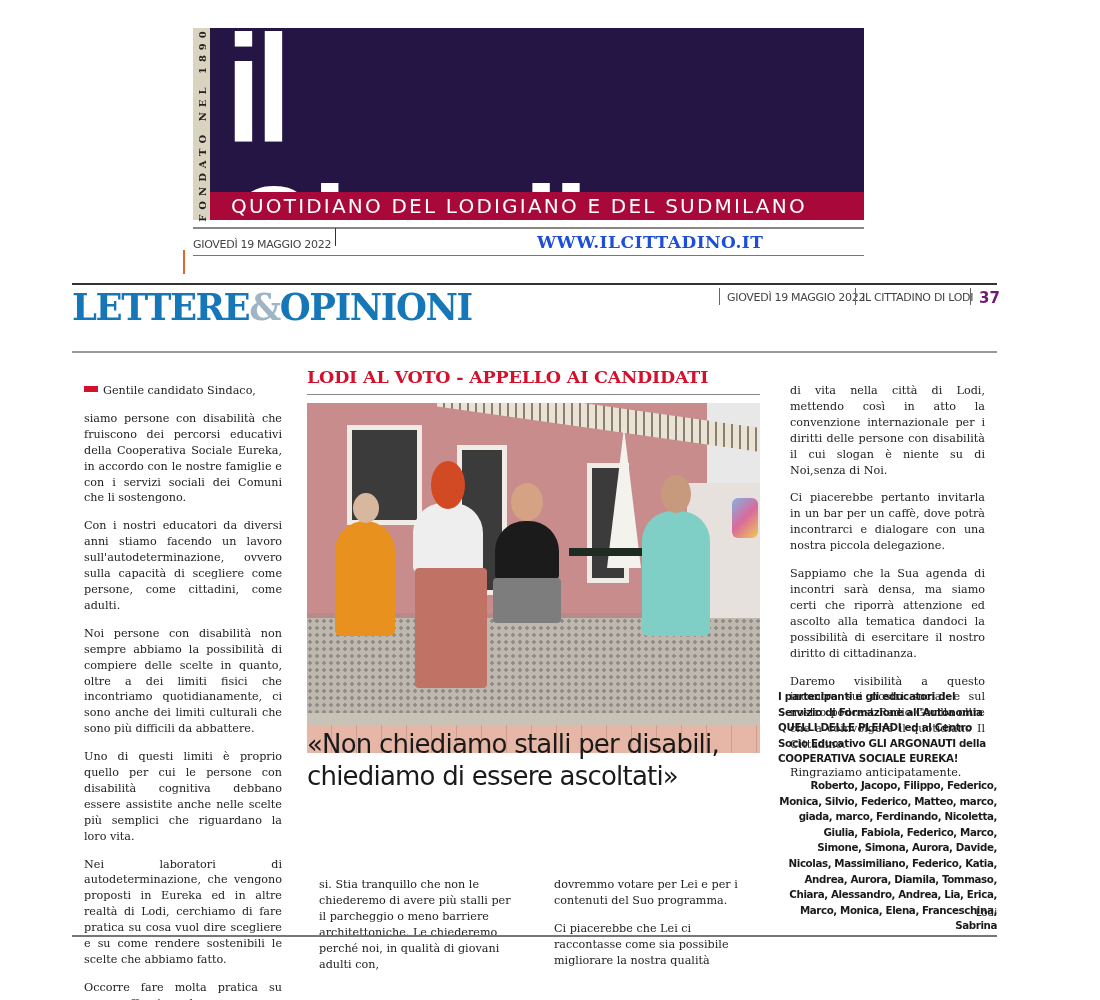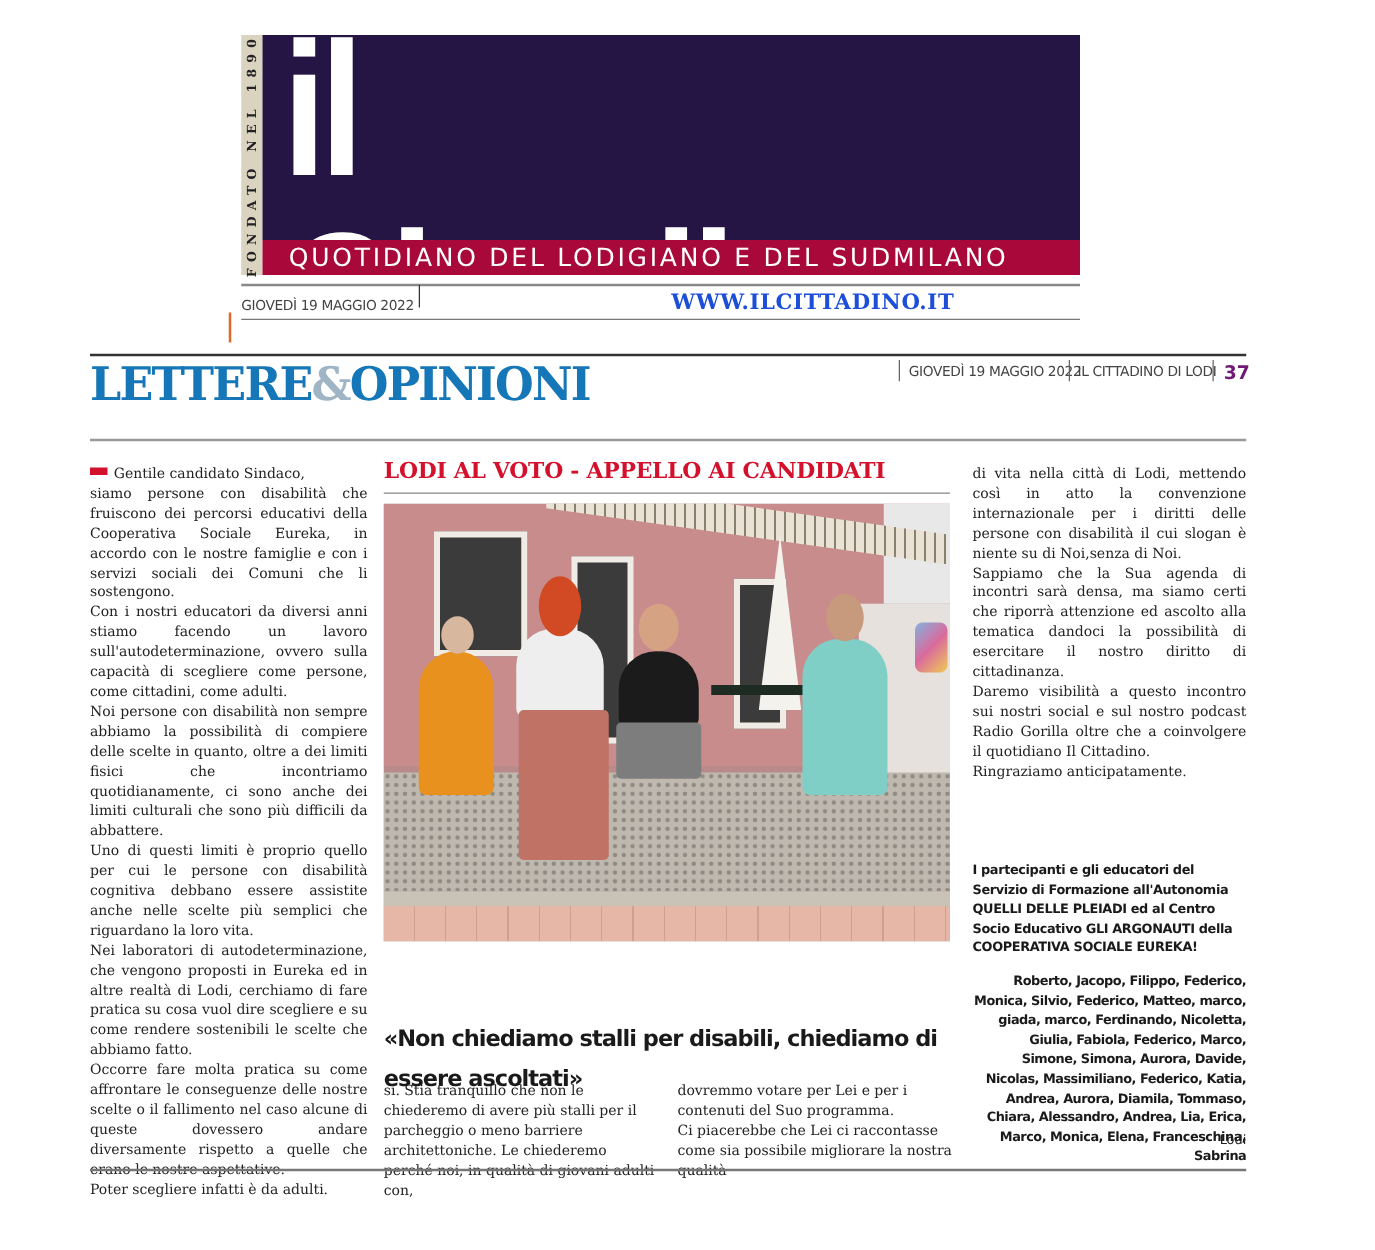--- a/index.html
+++ b/index.html
@@ -34,21 +34,21 @@
   .section-title .blue { color: #1577b7; }
   .section-title .amp { color: #9fb5c6; }
   .page-meta { position: absolute; top: 291px; font-family: "DejaVu Sans", sans-serif; font-size: 11px; color: #444;
     letter-spacing: -0.3px; }
   .page-num { position: absolute; left: 979px; top: 289px; font-family: "DejaVu Sans", sans-serif; font-weight: bold;
     font-size: 15px; color: #701a75; }
 
   
   .col { position: absolute; font-family: "DejaVu Serif", serif; font-size: 11.2px; line-height: 15.9px;
     color: #222; text-align: justify; }
-  .col p { margin: 0; }
+  .col p { margin: 12px; }
   .col-1 { left: 72px; top: 371px; width: 222px; }
   .col-4 { left: 778px; top: 371px; width: 219px; }
   .col-2b { left: 307px; top: 865px; width: 220px; text-align: left; }
   .col-3b { left: 542px; top: 865px; width: 222px; text-align: left; }
   .red-block { display: inline-block; width: 14px; height: 6px; background: #d4112d; margin-right: 5px; vertical-align: 2px; }
 
   .kicker { position: absolute; left: 307px; top: 367px; font-family: "DejaVu Serif", serif; font-weight: bold;
     font-size: 17.5px; color: #d4112d; letter-spacing: -0.2px; white-space: nowrap; }
 
   
@@ -66,22 +66,22 @@
     background: repeating-linear-gradient(90deg, #e6b7a7 0 24px, #cfa090 24px 25px), #e6b7a7; }
   .photo .person { position: absolute; border-radius: 30px 30px 6px 6px; }
   .photo .head { position: absolute; border-radius: 50%; }
   .photo .umbrella { position: absolute; left: 300px; top: 25px; width: 34px; height: 140px; background: #f4f2ec;
     clip-path: polygon(50% 0, 100% 100%, 0 100%); }
   .photo .table { position: absolute; left: 262px; top: 145px; width: 90px; height: 8px; background: #1e2b22; }
   .photo .mural { position: absolute; left: 425px; top: 95px; width: 26px; height: 40px;
     background: linear-gradient(135deg, #6aa7e0, #d64c8c, #f2c532); opacity: 0.8; border-radius: 6px; }
 
   
-  .pullquote { position: absolute; left: 307px; top: 816px; width: 460px; font-family: "DejaVu Sans", sans-serif;
-    font-weight: 700; font-size: 18px; line-height: 32px; color: #1a1a1a; letter-spacing: -0.8px; }
+  .pullquote { position: absolute; left: 307px; top: 728px; width: 460px; font-family: "DejaVu Sans", sans-serif;
+    font-weight: 400; font-size: 26px; line-height: 32px; color: #1a1a1a; letter-spacing: -0.8px; }
 
   
   .sig { position: absolute; left: 778px; top: 689px; width: 219px; font-family: "DejaVu Sans", sans-serif;
     font-weight: bold; font-size: 10.3px; line-height: 15.6px; text-align: left; color: #1a1a1a; letter-spacing: -0.3px; }
   .names { position: absolute; left: 778px; top: 778px; width: 219px; font-family: "DejaVu Sans", sans-serif;
     font-weight: bold; font-size: 10.3px; line-height: 15.6px; text-align: right; color: #1a1a1a; letter-spacing: -0.4px; }
   .place { position: absolute; left: 778px; top: 906px; width: 219px; text-align: right;
     font-family: "DejaVu Sans", sans-serif; font-size: 10.3px; color: #222; }
 </style>
 </head>
@@ -164,20 +164,21 @@
 <div class="col col-2b">
   <p>si. Stia tranquillo che non le chiederemo di avere più stalli per il parcheggio o meno barriere architettoniche. Le chiederemo perché noi, in qualità di giovani adulti con,</p>
 </div>
 <div class="col col-3b">
   <p>dovremmo votare per Lei e per i contenuti del Suo programma.</p>
   <p>Ci piacerebbe che Lei ci raccontasse come sia possibile migliorare la nostra qualità</p>
 </div>
 
 <div class="col col-4">
   <p>di vita nella città di Lodi, mettendo così in atto la convenzione internazionale per i diritti delle persone con disabilità il cui slogan è niente su di Noi,senza di Noi.</p>
+  <p>Ci piacerebbe pertanto invitarla in un bar per un caffè, dove potrà incontrarci e dialogare con una nostra piccola delegazione.</p>
   <p>Sappiamo che la Sua agenda di incontri sarà densa, ma siamo certi che riporrà attenzione ed ascolto alla tematica dandoci la possibilità di esercitare il nostro diritto di cittadinanza.</p>
   <p>Daremo visibilità a questo incontro sui nostri social e sul nostro podcast Radio Gorilla oltre che a coinvolgere il quotidiano Il Cittadino.</p>
   <p>Ringraziamo anticipatamente.</p>
 </div>
 
 <div class="sig">I partecipanti e gli educatori del Servizio di Formazione all'Autonomia QUELLI DELLE PLEIADI ed al Centro Socio Educativo GLI ARGONAUTI della COOPERATIVA SOCIALE EUREKA!</div>
 <div class="names">Roberto, Jacopo, Filippo, Federico, Monica, Silvio, Federico, Matteo, marco, giada, marco, Ferdinando, Nicoletta, Giulia, Fabiola, Federico, Marco, Simone, Simona, Aurora, Davide, Nicolas, Massimiliano, Federico, Katia, Andrea, Aurora, Diamila, Tommaso, Chiara, Alessandro, Andrea, Lia, Erica, Marco, Monica, Elena, Franceschina, Sabrina</div>
 <div class="place">Lodi</div>
 
 <div class="rule" style="left:72px; top:935px; width:925px; height:2px; background:#777;"></div>

